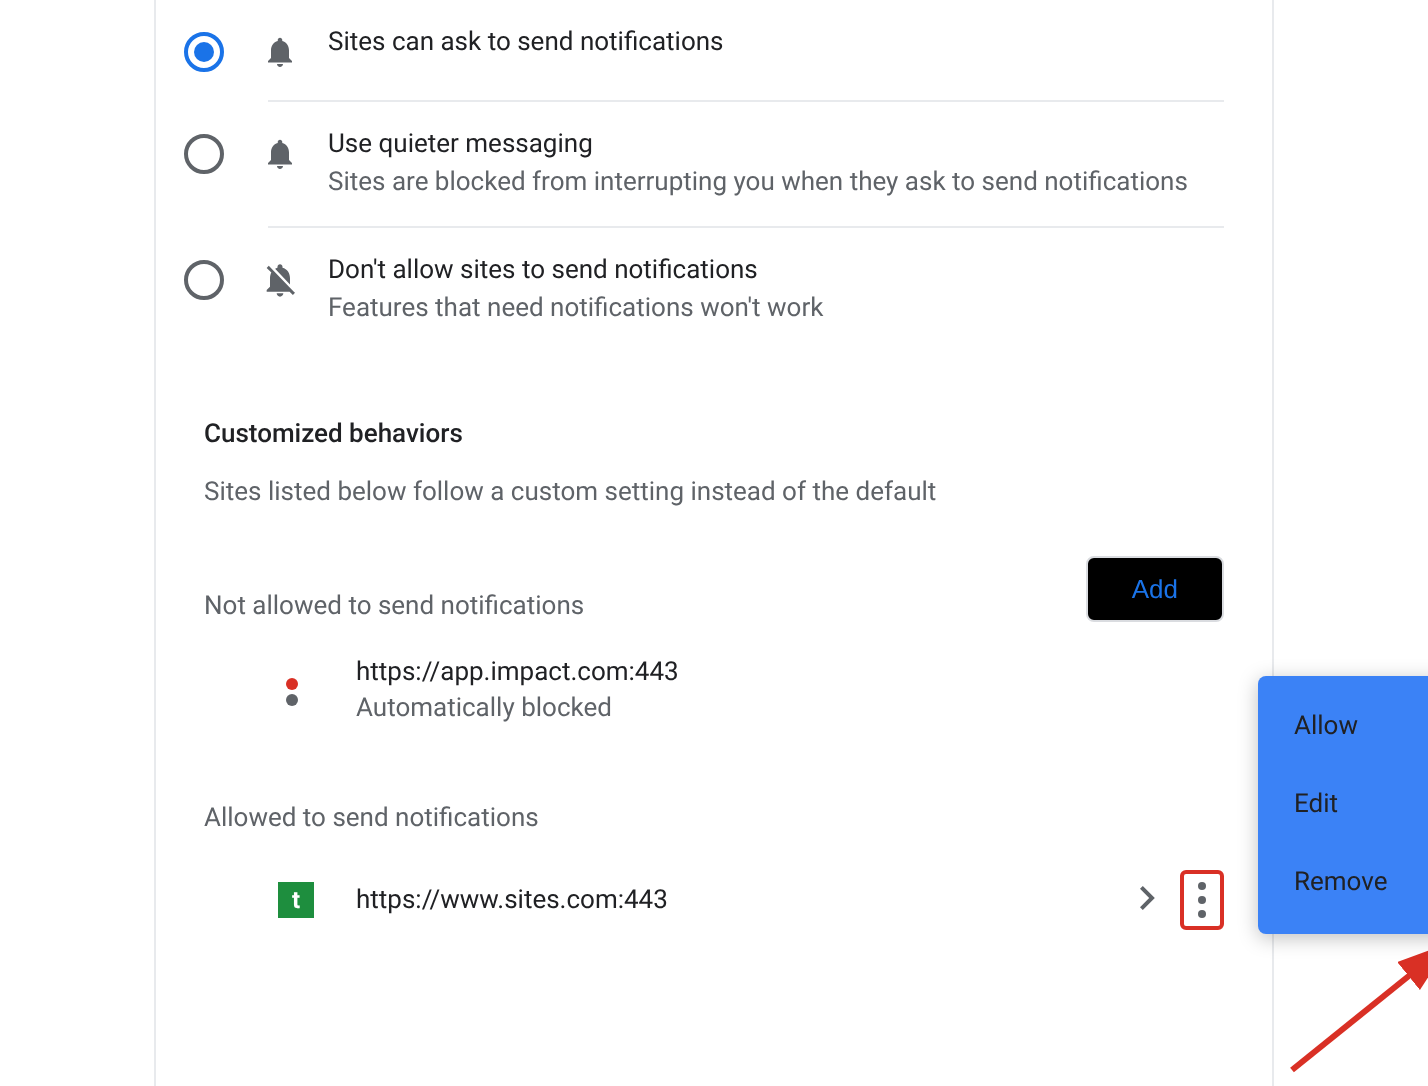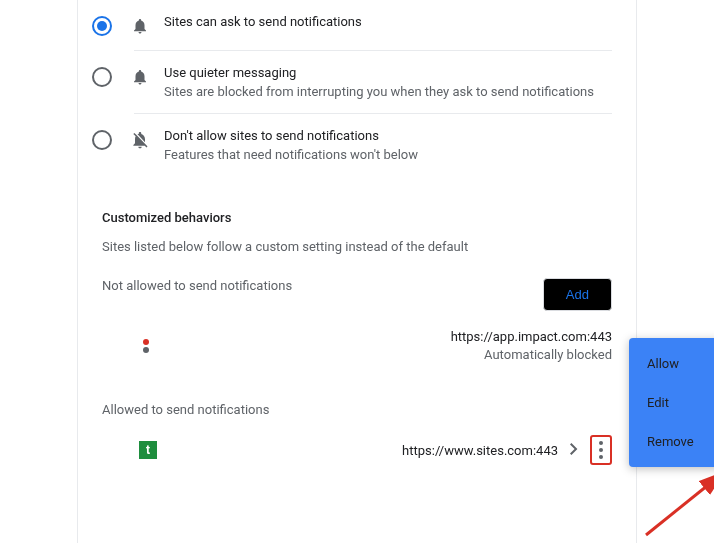--- a/index.html
+++ b/index.html
@@ -57,39 +57,38 @@
   .section {
     padding: 20px 24px 0 24px;
   }
   .section-title {
     font-size: 13px; font-weight: 500; color: #202124;
   }
   .section-desc {
     font-size: 13px; color: #5f6368; margin-top: 14px;
   }
   .list-header {
-    display: flex; align-items: flex-start; justify-content: space-between;
+    display: flex; align-items: flex-end; justify-content: space-between;
     padding: 24px 24px 8px 24px;
   }
   .list-header-label { font-size: 13px; color: #5f6368; }
   .add-btn {
     border: 1px solid #dadce0;
     background: #000000;
     color: #1a73e8;
     font-size: 13px;
     font-weight: 500;
     padding: 8px 22px;
     border-radius: 4px;
     cursor: pointer;
   }
   .site-row {
     display: flex; align-items: center;
     padding: 10px 24px 10px 60px;
     position: relative;
-    text-align: right;
   }
   .favicon {
     width: 20px; height: 20px; margin-right: 20px;
     flex: 0 0 20px;
     display: flex; align-items: center; justify-content: center;
   }
   .fav-impact {
     position: relative; width: 18px; height: 18px;
   }
   .fav-impact::before {
@@ -182,21 +181,21 @@
 
   <div class="radio-row">
     <div class="radio-outer"></div>
     <div class="row-icon">
       <svg width="20" height="20" viewBox="0 0 24 24" fill="#5f6368">
           <path d="M20 18.69L7.84 6.14 5.27 3.49 4 4.76l2.8 2.8v.01c-.52.99-.8 2.16-.8 3.42v5l-2 2v1h13.73l2 2L21 19.72l-1-1.03zM12 22c1.11 0 2-.89 2-2h-4c0 1.11.89 2 2 2zm6-7.32V11c0-3.08-1.64-5.64-4.5-6.32V4c0-.83-.67-1.5-1.5-1.5s-1.5.67-1.5 1.5v.68c-.15.03-.29.08-.42.12-.1.03-.2.07-.3.11h-.01c-.01 0-.01 0-.02.01-.23.09-.46.2-.68.31 0 0-.01 0-.01.01L18 14.68z"></path>
         </svg>
     </div>
     <div class="row-text">
       <div class="row-title">Don't allow sites to send notifications</div>
-      <div class="row-sub">Features that need notifications won't below</div>
+      <div class="row-sub">Features that need notifications won't work</div>
     </div>
   </div>
 
   <div class="section" style="padding-top:34px;">
     <div class="section-title">Customized behaviors</div>
     <div class="section-desc">Sites listed below follow a custom setting instead of the default</div>
   </div>
 
   <div class="list-header">
     <div class="list-header-label">Not allowed to send notifications</div>

